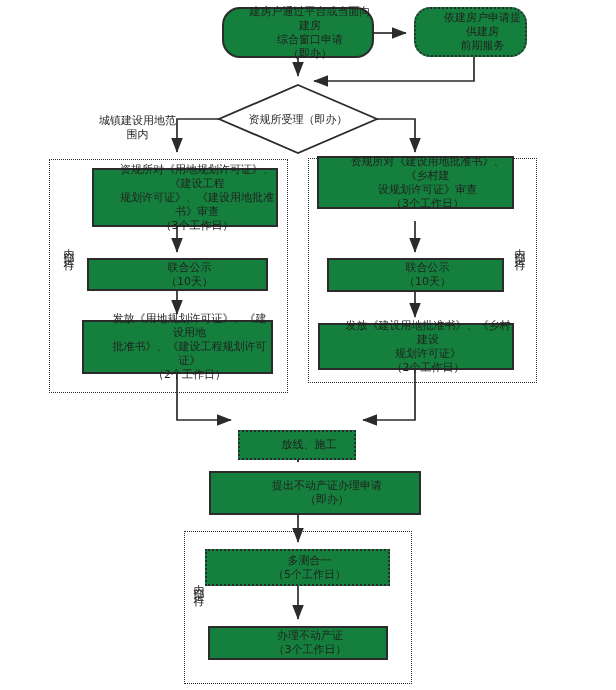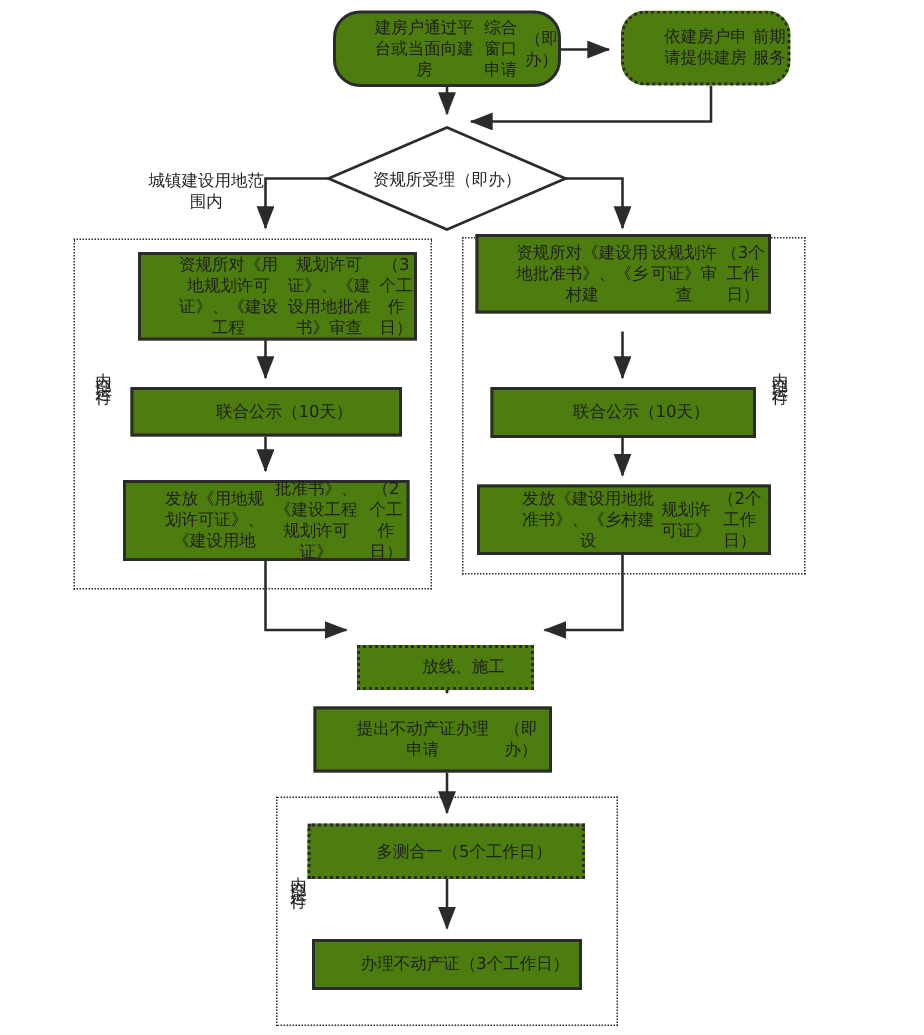--- a/index.html
+++ b/index.html
@@ -6,22 +6,22 @@
   .canvas {
     position:relative; width:616px; height:690px; background:#ffffff;
     font-family:"DejaVu Sans", sans-serif; color:#1f1f1f; overflow:hidden;
   }
   .arrow-layer { position:absolute; left:0; top:0; z-index:2; pointer-events:none; }
   .container {
     position:absolute; z-index:1; box-sizing:border-box;
     border:1.5px dotted #2b2b2b; background:transparent;
   }
   .node {
-    position:absolute; z-index:3; box-sizing:border-box; background:#4d7c0f;
-    display:flex; flex-direction:row; justify-content:center; align-items:center;
+    position:absolute; z-index:3; box-sizing:border-box; background:#15803d;
+    display:flex; flex-direction:column; justify-content:center; align-items:center;
     text-align:center; font-size:11px; line-height:14px; color:#1f1f1f;padding-left:24px;
   }
   .solid  { border:2px solid #2b2b2b; }
   .dashed { border:2px dotted #2b2b2b; }
   .rounded { border-radius:18px; }
   .plain {
     position:absolute; z-index:3; font-size:11px; line-height:14px;
     text-align:center; color:#1f1f1f; background:transparent;
   }
   .vlabel {
@@ -121,21 +121,21 @@
   </div>
 
   <div class="vlabel" style="left:60px; top:239px; height:52px;">内部运行</div>
   <div class="vlabel" style="left:511px; top:239px; height:52px;">内部运行</div>
   <div class="vlabel" style="left:190px; top:575px; height:56px;">内部运行</div>
 
   <div class="node dashed" style="left:238px; top:406px; width:118px; height:30px;margin-top:24px;">
     <div>放线、施工</div>
   </div>
 
-  <div class="node solid" style="left:209px; top:471px; width:159px; height:44px;">
+  <div class="node solid" style="left:209px; top:471px; width:212px; height:44px;">
     <div>提出不动产证办理申请</div>
     <div>（即办）</div>
   </div>
 
   <div class="node dashed" style="left:205px; top:549px; width:185px; height:37px;">
     <div>多测合一</div>
     <div>（5个工作日）</div>
   </div>
 
   <div class="node solid" style="left:208px; top:626px; width:180px; height:34px;">

